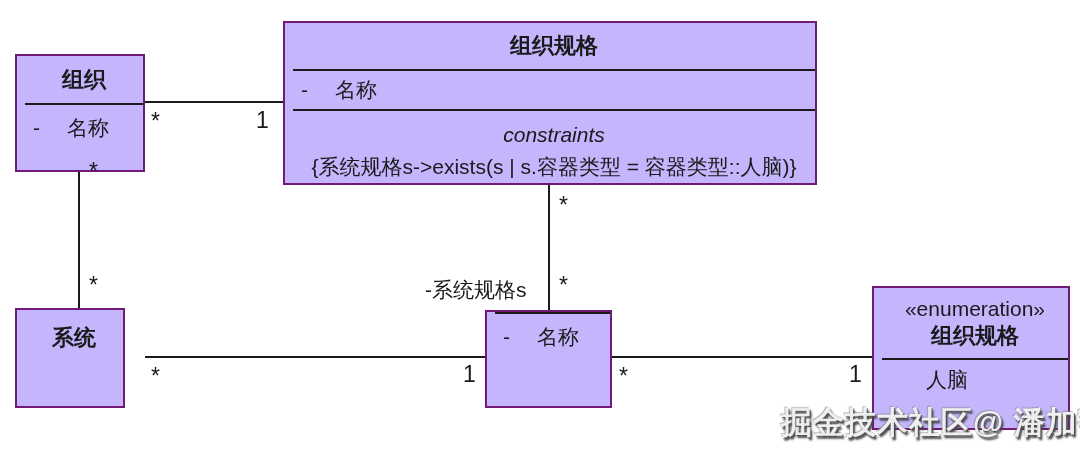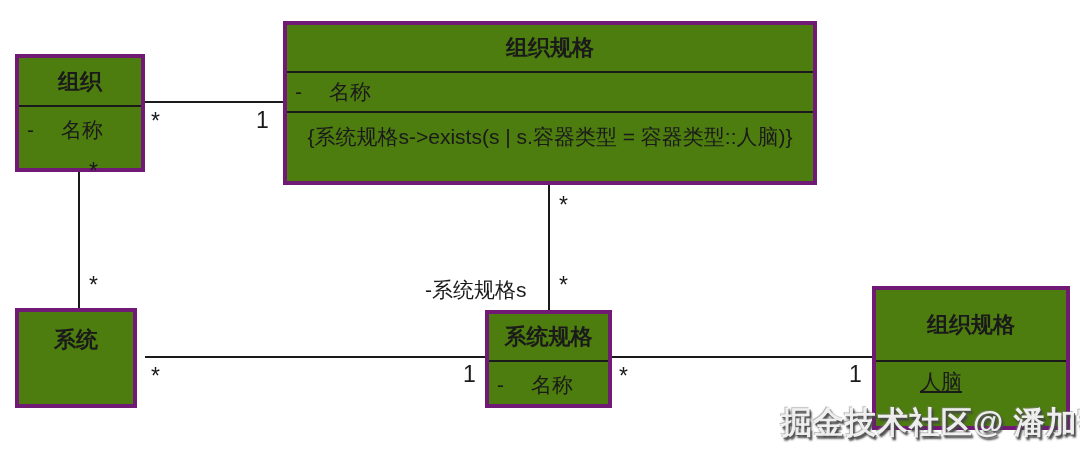--- a/index.html
+++ b/index.html
@@ -6,21 +6,21 @@
   body{
     width:1080px;height:450px;position:relative;overflow:hidden;
     background:#ffffff;
     font-family:"Liberation Sans",sans-serif;
     color:#1a1a1a;
   }
   .canvas{position:absolute;inset:0;}
   
   .cls{
     position:absolute;box-sizing:border-box;
-    border:4px solid #701a75;background:#4d7c0f;z-index:2;
+    border:2px solid #701a75;background:#c4b5fd;z-index:2;padding-left:8px;
   }
   .cls .hdr{
     display:flex;align-items:center;justify-content:center;
     font-weight:bold;font-size:22px;box-sizing:border-box;
   }
   .cls .hdr.stacked{flex-direction:column;line-height:1.25;}
   .cls .stereotype{font-weight:normal;font-size:21px;}
   .cls .attr{
     border-top:2px solid #1a1a1a;box-sizing:border-box;
     display:flex;align-items:center;font-size:21px;
@@ -73,41 +73,42 @@
     </div>
   </div>
 
   <div class="cls" style="left:283px;top:21px;width:534px;height:164px;">
     <div class="hdr" style="height:46px;">组织规格</div>
     <div class="attr" style="height:40px;">
       <span class="vis">-</span>
       <span>名称</span>
     </div>
     <div class="constraints" style="height:74px;">
+      <div class="ctitle">constraints</div>
       <div>{系统规格s-&gt;exists(s | s.容器类型 = 容器类型::人脑)}</div>
     </div>
   </div>
 
-  <div class="cls" style="left:15px;top:308px;width:122px;height:100px;">
+  <div class="cls" style="left:15px;top:308px;width:110px;height:100px;">
     <div class="hdr" style="height:56px;align-items:center;">系统</div>
   </div>
 
   <div class="cls" style="left:485px;top:310px;width:127px;height:98px;">
-    <div class="hdr" style="height:46px;">系统规格</div>
     <div class="attr" style="height:48px;">
       <span class="vis">-</span>
       <span>名称</span>
     </div>
   </div>
 
   <div class="cls" style="left:872px;top:286px;width:198px;height:144px;">
     <div class="hdr stacked" style="height:70px;">
+      <span class="stereotype">«enumeration»</span>
       <span>组织规格</span>
     </div>
-    <div class="literals" style="height:76px;text-decoration:underline;">
+    <div class="literals" style="height:76px;">
       <div>人脑</div>
     </div>
   </div>
 
   <div class="lbl mult-star" style="left:151px;top:108px;">*</div>
   <div class="lbl mult-one" style="left:256px;top:107px;">1</div>
 
   <div class="lbl mult-star" style="left:89px;top:158px;">*</div>
   <div class="lbl mult-star" style="left:89px;top:272px;">*</div>
 

